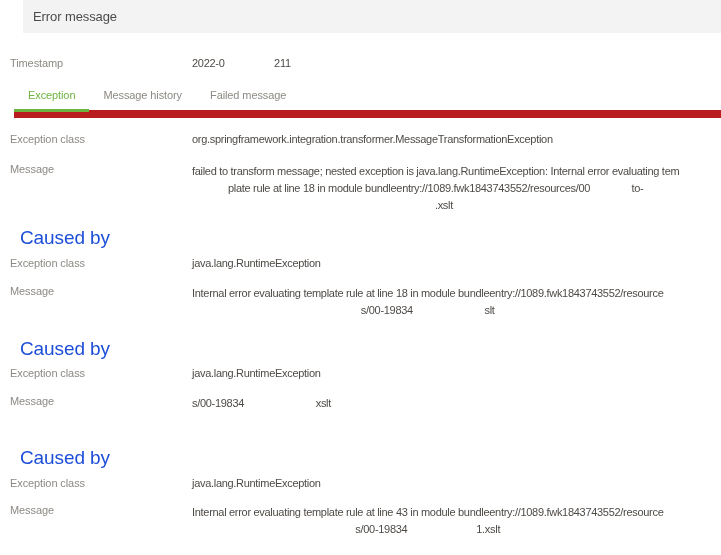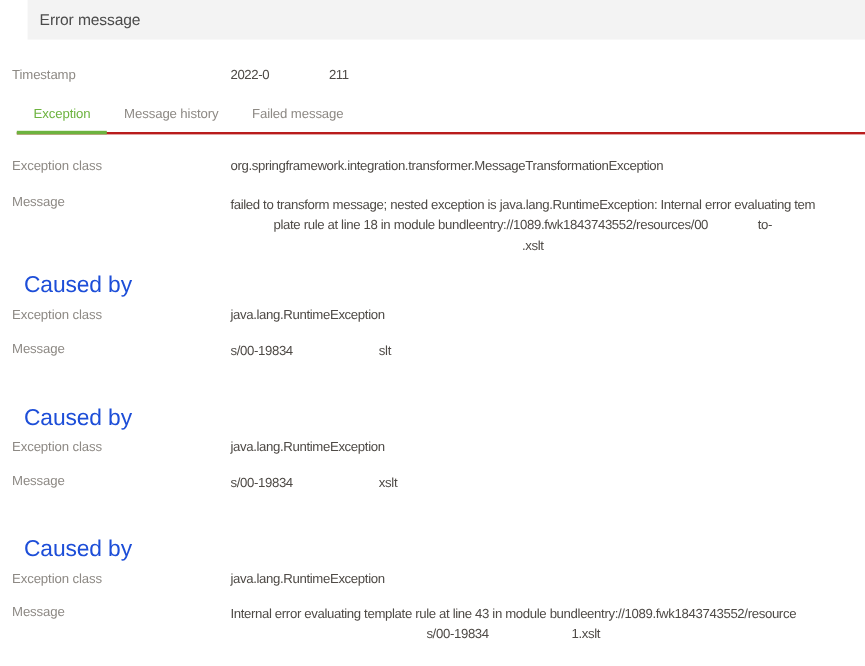--- a/index.html
+++ b/index.html
@@ -17,21 +17,21 @@
   
   .field { position:absolute; left:0; width:721px; }
   .lbl { position:absolute; left:10px; top:0; font-size:11px; color:#8d8984;
     white-space:nowrap; letter-spacing:-0.1px; }
   .val { position:absolute; left:192px; top:0; font-size:11px; color:#4e4a46;
     white-space:nowrap; letter-spacing:-0.3px; }
   .msgline { line-height:17px; white-space:nowrap;text-align:center; }
 
   
   .tabs { position:absolute; top:87px; left:14px; right:0; display:flex;
-    border-bottom:2px solid #b91c1c;text-align:right; }
+    border-bottom:8px solid #b91c1c;text-align:right; }
   .tab { position:relative; padding:2px 14px 9px 14px; font-size:11px;
     color:#8d8984; cursor:pointer; letter-spacing:-0.1px; }
   .tab.active { color:#6db33f; }
   .tab.active::after { content:""; position:absolute; left:0; right:0;
     bottom:-2px; height:3px; background:#6db33f; }
 
   
   .causedby { position:absolute; left:20px; font-size:19px; color:#1d4ed8;
     letter-spacing:-0.1px; }
 </style>
@@ -70,20 +70,21 @@
   </div>
 
   <div class="causedby" style="top:227px">Caused by</div>
   <div class="field" style="top:257px">
     <span class="lbl">Exception class</span>
     <span class="val">java.lang.RuntimeException</span>
   </div>
   <div class="field" style="top:285px">
     <span class="lbl">Message</span>
     <span class="val">
+      <div class="msgline">Internal error evaluating template rule at line 18 in module bundleentry://1089.fwk1843743552/resource</div>
       <div class="msgline">s/00-19834&nbsp;&nbsp;&nbsp;&nbsp;&nbsp;&nbsp;&nbsp;&nbsp;&nbsp;&nbsp;&nbsp;&nbsp;&nbsp;&nbsp;&nbsp;&nbsp;&nbsp;&nbsp;&nbsp;&nbsp;&nbsp;&nbsp;&nbsp;&nbsp;&nbsp;&nbsp;slt</div>
     </span>
   </div>
 
   <div class="causedby" style="top:338px">Caused by</div>
   <div class="field" style="top:367px">
     <span class="lbl">Exception class</span>
     <span class="val">java.lang.RuntimeException</span>
   </div>
   <div class="field" style="top:395px">

